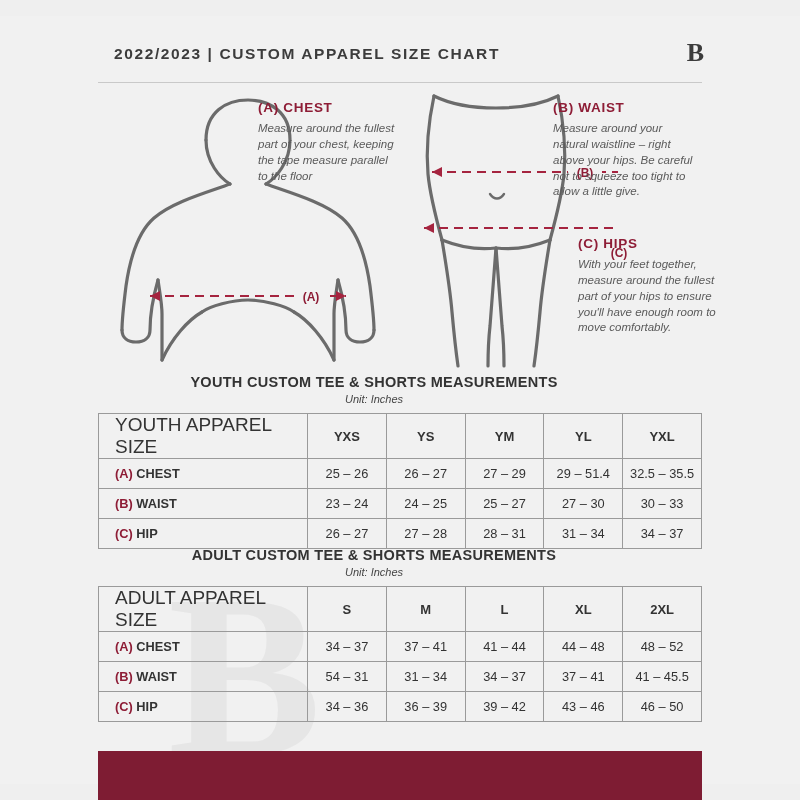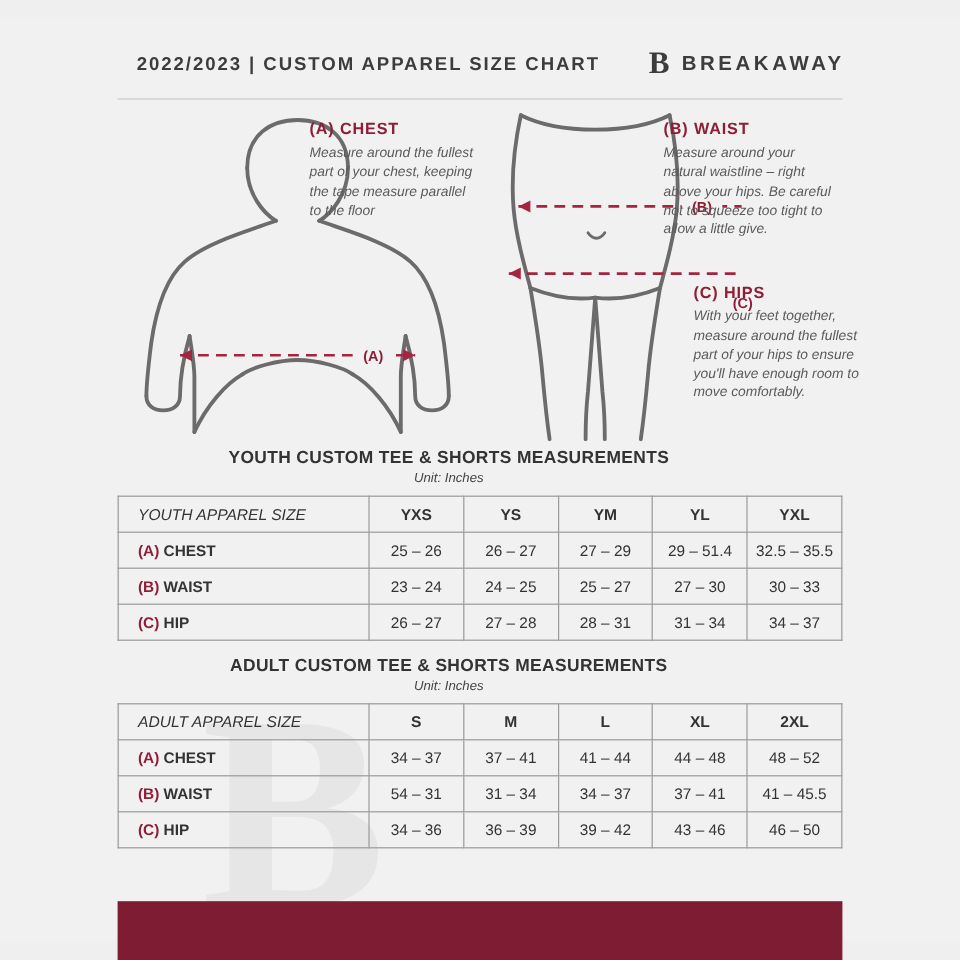--- a/index.html
+++ b/index.html
@@ -143,21 +143,21 @@
   th.rowhead, td.rowhead {
     text-align: left;
     padding-left: 16px;
     width: 192px;
   }
   thead th {
     font-weight: bold;
     font-size: 13px;
     text-align: center;
   }
-  thead th.rowhead { font-weight: normal; font-size: 13px; font-style: italic;}
+  thead th.rowhead { font-weight: normal; font-size: 19px;}
   td.rowhead { font-weight: bold; }
   .tag { color: #8e1d36; font-weight: bold; }
   .lbl { color: #333; font-weight: bold; }
 
   
   .footer-bar {
     position: absolute;
     left: 98px;
     top: 735px;
     width: 604px;
@@ -170,21 +170,20 @@
 
 <div class="page">
   <div class="sheet">
 
     <div class="watermark">B</div>
 
     <div class="header">
       <div class="header-title">2022/2023  |  CUSTOM APPAREL SIZE CHART</div>
       <div class="brand">
         <div class="brand-mark">B</div>
-        <div class="brand-name">BREAKAWAY</div>
       </div>
     </div>
     <div class="header-rule"></div>
 
     <div class="illus">
       <svg width="604" height="284" viewBox="0 0 604 284">
         <g fill="none" stroke="#6b6b6b" stroke-width="3.2" stroke-linecap="round" stroke-linejoin="round">
 
           <path d="M108 52 C108 24, 128 12, 150 12 C172 12, 192 24, 192 52
                    C192 74, 178 90, 168 96"></path>

